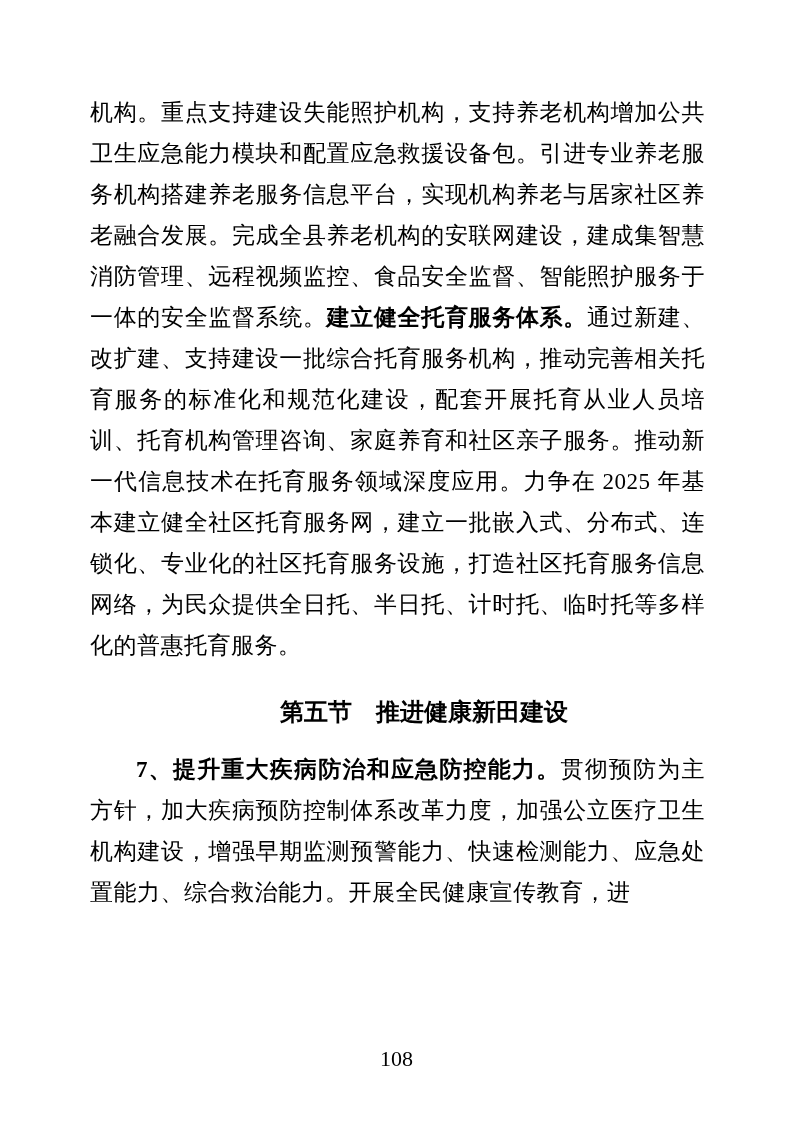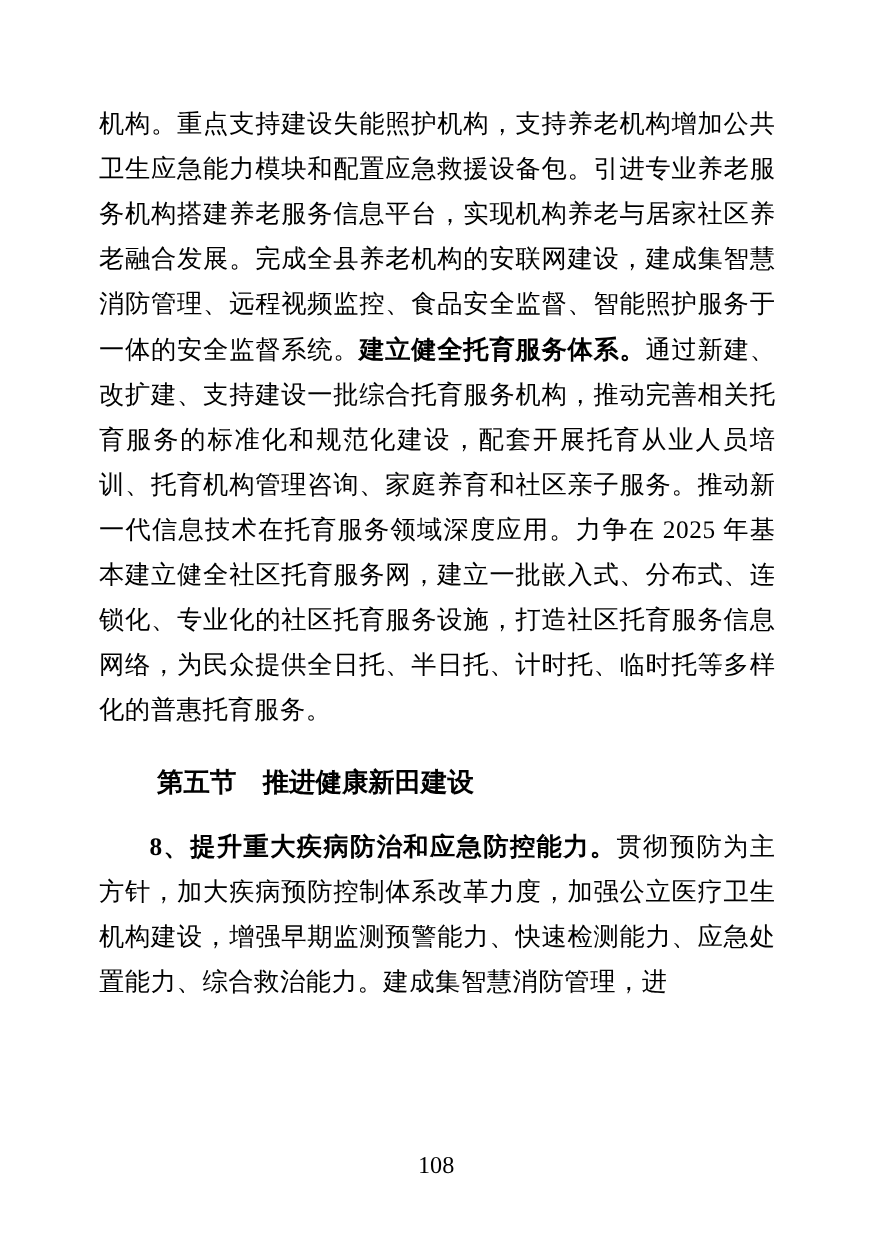--- a/index.html
+++ b/index.html
@@ -32,21 +32,21 @@
   }
   .bold-seg {
     font-weight: 700;
   }
   .heading {
     margin: 26px 0 16px 0;
     padding-left: 2.2em;
     font-size: 24px;
     font-weight: 700;
     line-height: 41px;
-    text-align: left;
+    text-align: center;
   }
   .page-number {
     position: absolute;
     left: 0;
     right: 0;
     top: 1044px;
     text-align: center;
     font-size: 22px;
     line-height: 30px;
     letter-spacing: 0;
@@ -55,17 +55,17 @@
 </head>
 <body>
 
 <div class="page">
 
   <p class="para"><span>机构。重点支持建设失能照护机构，支持养老机构增加公共卫生应急能力模块和配置应急救援设备包。引进专业养老服务机构搭建养老服务信息平台，实现机构养老与居家社区养老融合发展。完成全县养老机构的安联网建设，建成集智慧消防管理、远程视频监控、食品安全监督、智能照护服务于一体的安全监督系统。</span><span class="bold-seg">建立健全托育服务体系。</span><span>通过新建、改扩建、支持建设一批综合托育服务机构，推动完善相关托育服务的标准化和规范化建设，配套开展托育从业人员培训、托育机构管理咨询、家庭养育和社区亲子服务。推动新一代信息技术在托育服务领域深度应用。力争在 2025 年基本建立健全社区托育服务网，建立一批嵌入式、分布式、连锁化、专业化的社区托育服务设施，打造社区托育服务信息网络，为民众提供全日托、半日托、计时托、临时托等多样化的普惠托育服务。</span></p>
 
   <h2 class="heading">第五节　推进健康新田建设</h2>
 
 
-  <p class="para indent"><span class="bold-seg">8、提升重大疾病防治和应急防控能力。</span><span>贯彻预防为主方针，加大疾病预防控制体系改革力度，加强公立医疗卫生机构建设，增强早期监测预警能力、快速检测能力、应急处置能力、综合救治能力。建成集智慧消防管理，进</span></p>
+  <p class="para indent"><span class="bold-seg">7、提升重大疾病防治和应急防控能力。</span><span>贯彻预防为主方针，加大疾病预防控制体系改革力度，加强公立医疗卫生机构建设，增强早期监测预警能力、快速检测能力、应急处置能力、综合救治能力。开展全民健康宣传教育，进</span></p>
 
   <div class="page-number">108</div>
 
 </div>
 
 </body></html>

